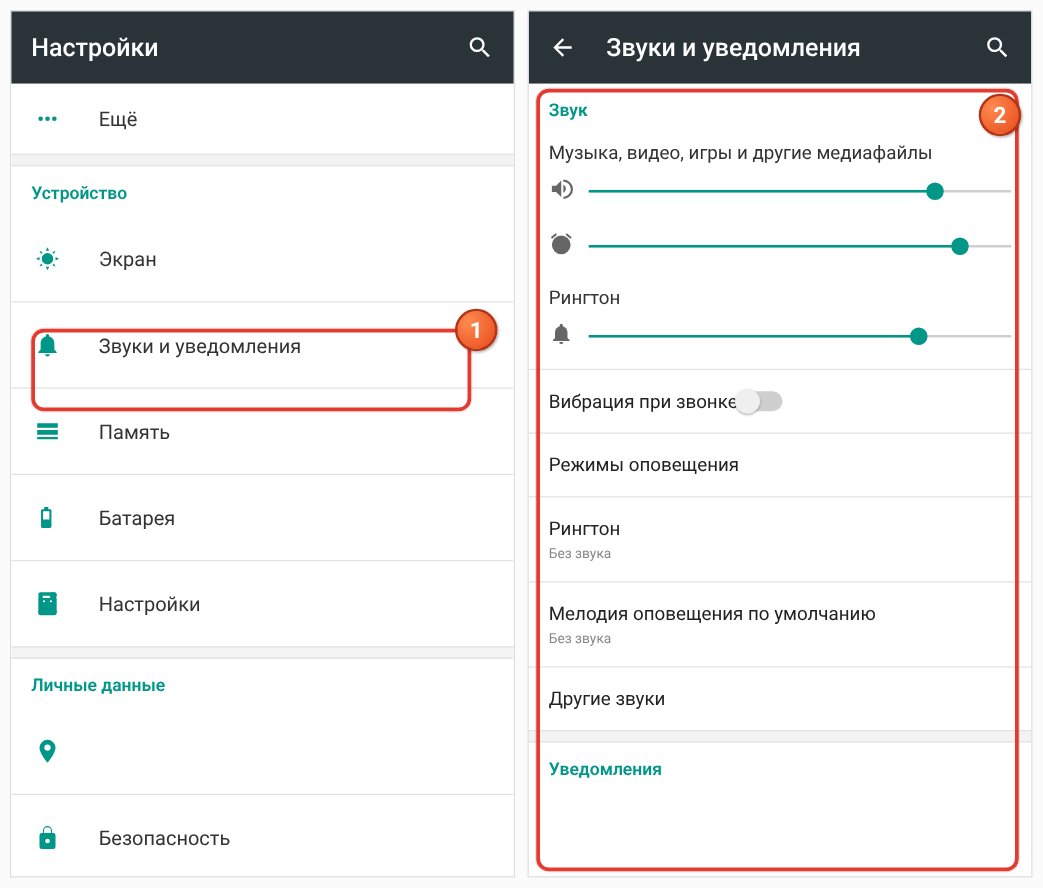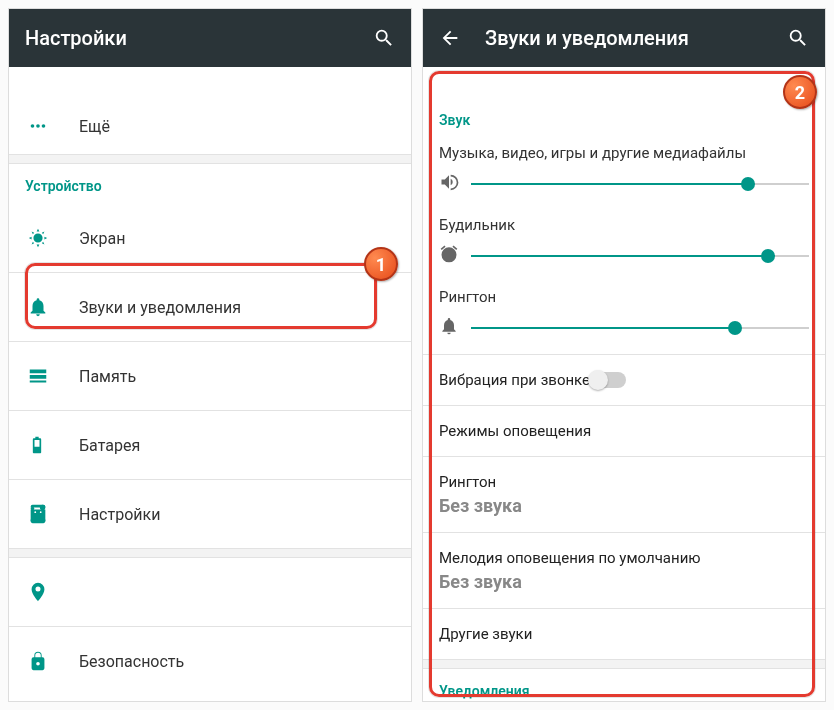--- a/index.html
+++ b/index.html
@@ -32,21 +32,21 @@
   flex-shrink: 0;
 }
 .appbar-title {
   font-size: 20px;
   font-weight: 500;
   flex: 1;
 }
 .appbar-back { margin-right: 24px; display:flex; align-items:center; }
 .appbar-search { display:flex; align-items:center; }
 .appbar svg { fill: #fff; }
-.content { flex:1; overflow:hidden; background:#fff;margin-top:31px; }
+.content { flex:1; overflow:hidden; background:#fff; }
 .row {
   display: flex;
   align-items: center;
   min-height: 56px;
   padding: 12px 16px 12px 18px;
 }
 .row.tall { min-height: 68px; }
 .row-icon {
   width: 52px;
   display:flex;
@@ -91,21 +91,21 @@
 .track {
   flex:1; height:2px; background:#cfcfcf; position:relative;
 }
 .track .fill { position:absolute; left:0; top:0; bottom:0; background:#009688; }
 .track .thumb {
   position:absolute; top:50%; width:14px; height:14px; border-radius:50%;
   background:#009688; transform:translate(-50%,-50%);
 }
 .setting-row { padding: 16px 16px; }
 .setting-row .primary { font-size:15px; color:#222; }
-.setting-row .secondary { font-size:18px; color:#888; margin-top:4px;font-weight:bold; }
+.setting-row .secondary { font-size:11px; color:#888; margin-top:4px; }
 .setting-row.with-switch { display:flex; align-items:center; }
 .switch {
   width:36px; height:16px; background:#cfcfcf; border-radius:8px; position:relative;
 }
 .switch::after {
   content:""; position:absolute; width:20px; height:20px; background:#efefef;
   border-radius:50%; top:-2px; left:-2px; box-shadow:0 1px 2px rgba(0,0,0,.3);
 }
 .pad-right { padding-right: 24px; }
 .sec2-content { position:relative; }
@@ -187,20 +187,21 @@
             <rect x="4" y="4" width="16" height="16" rx="2" fill="none" stroke="#009688" stroke-width="0"></rect>
           </svg>
         <svg width="22" height="22" viewBox="0 0 24 24" style="margin-left:-22px">
             <path d="M6 2h12a2 2 0 012 2v1H4V4a2 2 0 012-2zm-2 5h16v13a2 2 0 01-2 2H6a2 2 0 01-2-2V7zm5 2a1 1 0 100 2 1 1 0 000-2zm6 0a1 1 0 100 2 1 1 0 000-2z"></path>
           </svg>
       </div>
       <div class="row-label">Настройки</div>
     </div>
     <div class="thick-divider"></div>
 
+    <div class="section-header">Личные данные</div>
 
     <div class="row tall">
       <div class="row-icon">
         <svg width="22" height="22" viewBox="0 0 24 24">
             <path d="M12 2a7 7 0 00-7 7c0 5.25 7 13 7 13s7-7.75 7-13a7 7 0 00-7-7zm0 9.5A2.5 2.5 0 1112 6a2.5 2.5 0 010 5.5z"></path>
           </svg>
       </div>
     </div>
     <div class="divider"></div>
 
@@ -243,21 +244,20 @@
               <path d="M3 9v6h4l5 5V4L7 9H3zm13.5 3a4.5 4.5 0 00-2.5-4.03v8.05A4.5 4.5 0 0016.5 12zm-2.5-8.77v2.06A7 7 0 0114 19.7v2.06a9 9 0 000-18.53z"></path>
             </svg></span>
         <div class="track">
           <div class="fill" style="width:82%"></div>
             <div class="thumb" style="left:82%"></div>
         </div>
       </div>
     </div>
 
     <div class="slider-row">
-      <div class="slabel">Будильник</div>
       <div class="slider-line">
         <span><svg width="20" height="20" viewBox="0 0 24 24">
               <path d="M22 5.72l-4.6-3.86-1.29 1.53 4.6 3.86L22 5.72zM7.88 3.39L6.6 1.86 2 5.71l1.29 1.53 4.59-3.85zM12 4a9 9 0 100 18 9 9 0 000-18zm.5 5H11v6l4.75 2.85.75-1.23-4-2.37V9z"></path>
             </svg></span>
         <div class="track">
           <div class="fill" style="width:88%"></div>
             <div class="thumb" style="left:88%"></div>
         </div>
       </div>
     </div>

